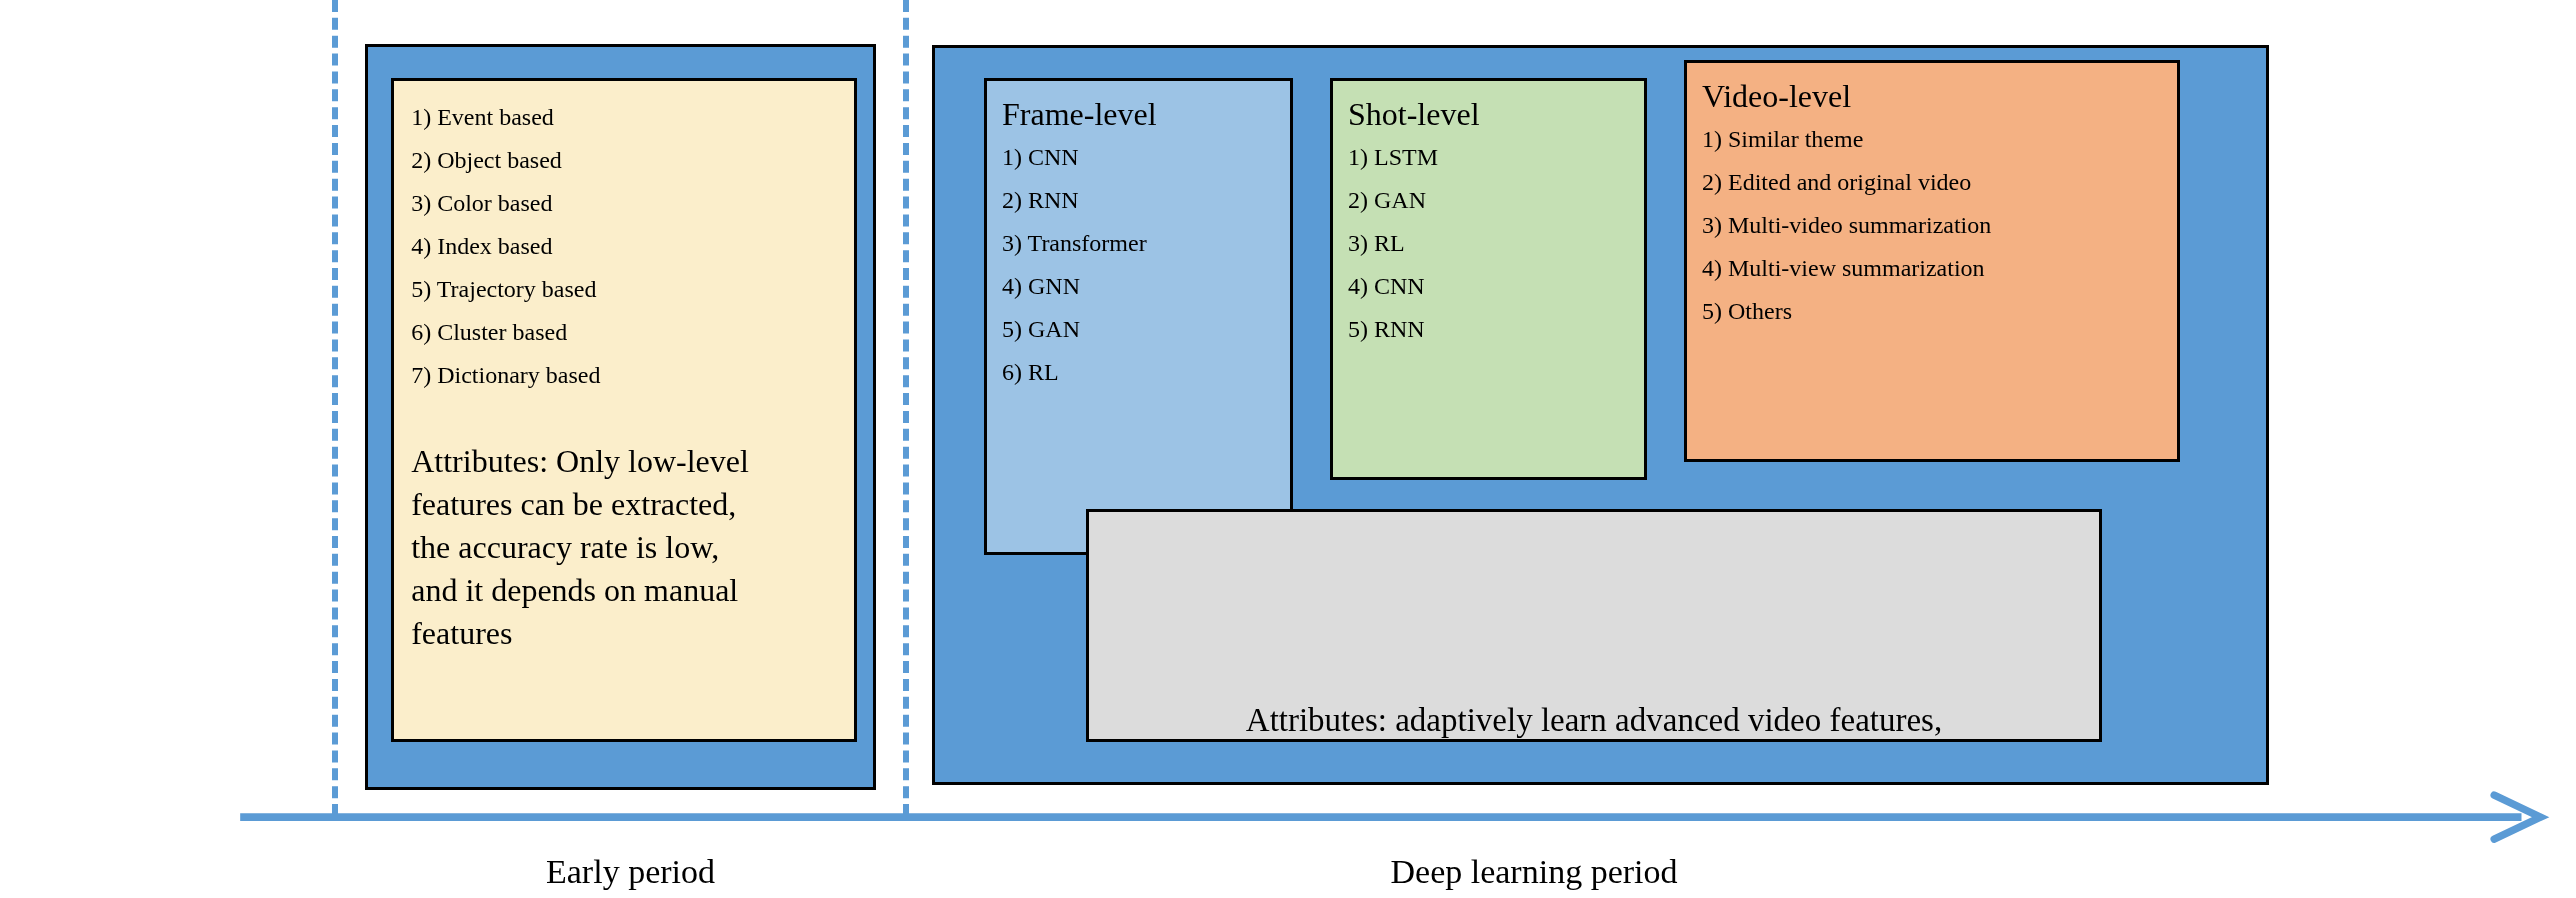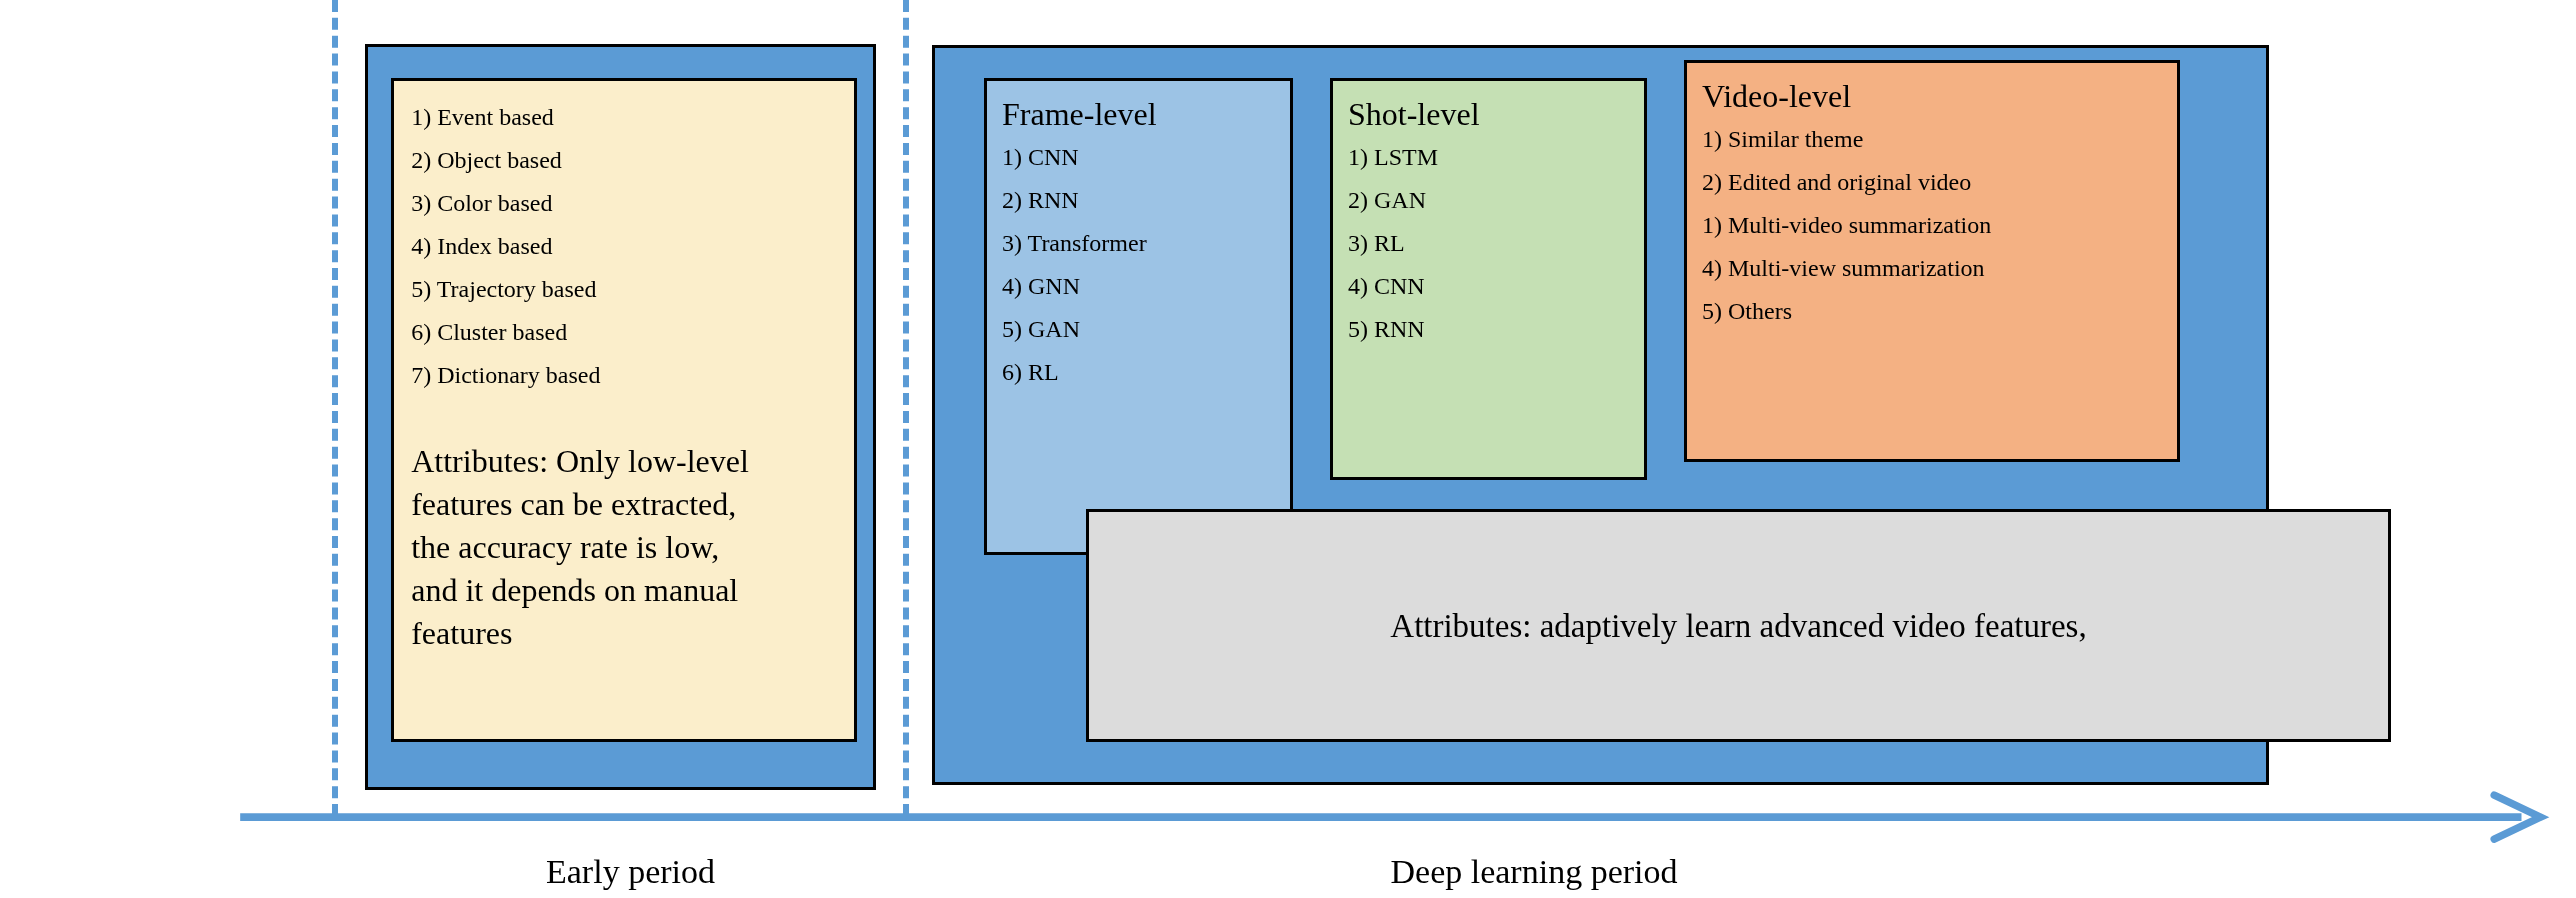--- a/index.html
+++ b/index.html
@@ -59,24 +59,24 @@
     left:395px;top:30px;width:317px;height:402px;
     background:#C5E0B4;
     padding:12.3px 0 0 15px;
   }
   #box-video{
     left:749px;top:12px;width:496px;height:402px;
     background:#F4B183;
     padding:12.3px 0 0 15px;
   }
   #box-attributes-deep{
-    left:151px;top:461px;width:1305px;height:233px;
+    left:151px;top:461px;width:1016px;height:233px;
     background:#DCDCDC;
     display:flex;flex-direction:column;
-    align-items:center;justify-content:center;
+    align-items:center;justify-content:flex-end;
     gap:30px;
   }
 
   
   .list-line{
     font-size:24px;
     line-height:43px;
     white-space:nowrap;
   }
   .box-heading{
@@ -159,21 +159,21 @@
       <div class="list-line">2) GAN</div>
       <div class="list-line">3) RL</div>
       <div class="list-line">4) CNN</div>
       <div class="list-line">5) RNN</div>
     </div>
 
     <div class="content-box" id="box-video">
       <div class="box-heading">Video-level</div>
       <div class="list-line">1) Similar theme</div>
       <div class="list-line">2) Edited and original video</div>
-      <div class="list-line">1) Multi-video summarization</div>
+      <div class="list-line">3) Multi-video summarization</div>
       <div class="list-line">4) Multi-view summarization</div>
       <div class="list-line">5) Others</div>
     </div>
 
     <div class="content-box" id="box-attributes-deep">
       <div class="attr-center-line">Attributes: adaptively learn advanced video features,</div>
     </div>
 
   </div>
 

